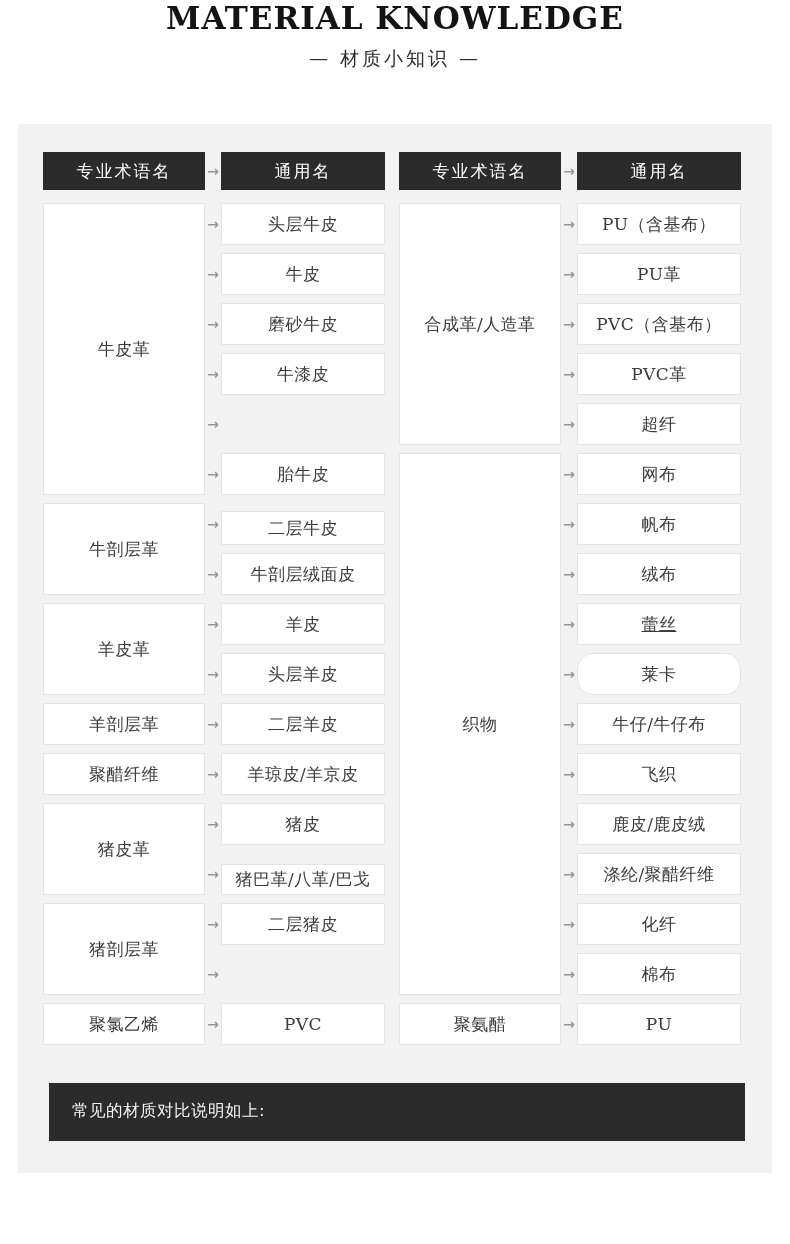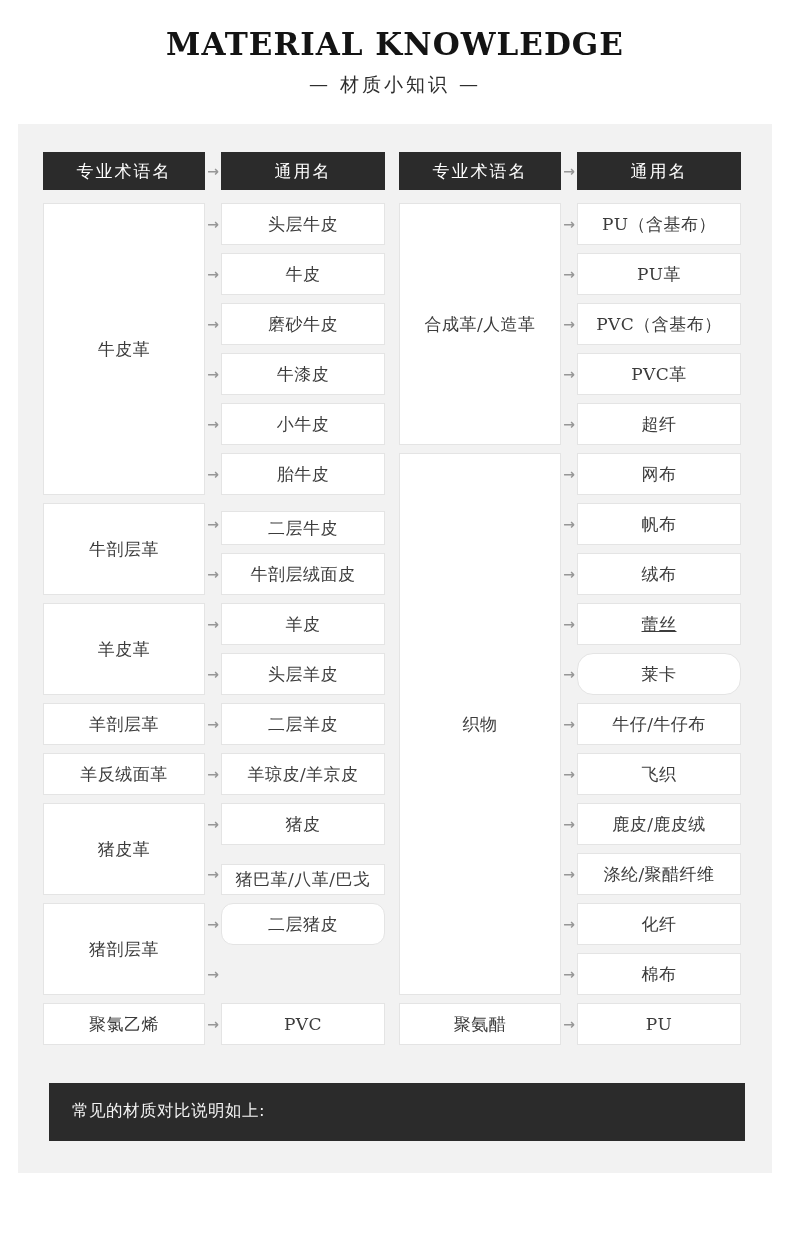--- a/index.html
+++ b/index.html
@@ -6,21 +6,20 @@
   html, body { background: #ffffff; }
   body {
     width: 790px;
     min-height: 1244px;
     margin: 0 auto;
     font-family: "DejaVu Serif", "Liberation Serif", serif;
     color: #3c3c3c;
   }
   .title-block {
     height: 124px;
-    padding-top: 26px;
     text-align: center;
   }
   .page-title {
     font-size: 31px;
     font-weight: 700;
     letter-spacing: 1px;
     color: #141414;
     font-family: "DejaVu Serif", "Liberation Serif", serif;
   }
   .page-subtitle {
@@ -114,47 +113,46 @@
             <div class="cell" style="grid-area: 1 / 1 / 7;">牛皮革</div>
             <div class="arrow" style="grid-area: 1 / 2;">→</div>
             <div class="cell" style="grid-area: 1 / 3;">头层牛皮</div>
             <div class="arrow" style="grid-area: 2 / 2;">→</div>
             <div class="cell" style="grid-area: 2 / 3;">牛皮</div>
             <div class="arrow" style="grid-area: 3 / 2;">→</div>
             <div class="cell" style="grid-area: 3 / 3;">磨砂牛皮</div>
             <div class="arrow" style="grid-area: 4 / 2;">→</div>
             <div class="cell" style="grid-area: 4 / 3;">牛漆皮</div>
             <div class="arrow" style="grid-area: 5 / 2;">→</div>
-            <div class="cell" style="grid-area: 5 / 3;">小牛皮</div>
             <div class="arrow" style="grid-area: 6 / 2;">→</div>
             <div class="cell" style="grid-area: 6 / 3;">胎牛皮</div>
             <div class="cell" style="grid-area: 7 / 1 / 9;">牛剖层革</div>
             <div class="arrow" style="grid-area: 7 / 2;">→</div>
             <div class="cell" style="grid-area: 7 / 3; margin-top: 8px;">二层牛皮</div>
             <div class="arrow" style="grid-area: 8 / 2;">→</div>
             <div class="cell" style="grid-area: 8 / 3;">牛剖层绒面皮</div>
             <div class="cell" style="grid-area: 9 / 1 / 11; font-family: Liberation Serif, serif;">羊皮革</div>
             <div class="arrow" style="grid-area: 9 / 2;">→</div>
             <div class="cell" style="grid-area: 9 / 3;">羊皮</div>
             <div class="arrow" style="grid-area: 10 / 2;">→</div>
             <div class="cell" style="grid-area: 10 / 3;">头层羊皮</div>
             <div class="cell" style="grid-area: 11 / 1 / 12;">羊剖层革</div>
             <div class="arrow" style="grid-area: 11 / 2;">→</div>
             <div class="cell" style="grid-area: 11 / 3;">二层羊皮</div>
-            <div class="cell" style="grid-area: 12 / 1 / 13;">羊反绒面革</div>
+            <div class="cell" style="grid-area: 12 / 1 / 13;">聚醋纤维</div>
             <div class="arrow" style="grid-area: 12 / 2;">→</div>
             <div class="cell" style="grid-area: 12 / 3;">羊琼皮/羊京皮</div>
             <div class="cell" style="grid-area: 13 / 1 / 15;">猪皮革</div>
             <div class="arrow" style="grid-area: 13 / 2;">→</div>
             <div class="cell" style="grid-area: 13 / 3;">猪皮</div>
             <div class="arrow" style="grid-area: 14 / 2;">→</div>
             <div class="cell" style="grid-area: 14 / 3; margin-top: 11px;">猪巴革/八革/巴戈</div>
             <div class="cell" style="grid-area: 15 / 1 / 17;">猪剖层革</div>
             <div class="arrow" style="grid-area: 15 / 2;">→</div>
-            <div class="cell" style="grid-area: 15 / 3; border-radius: 12px;">二层猪皮</div>
+            <div class="cell" style="grid-area: 15 / 3;">二层猪皮</div>
             <div class="arrow" style="grid-area: 16 / 2;">→</div>
             <div class="cell" style="grid-area: 17 / 1 / 18;">聚氯乙烯</div>
             <div class="arrow" style="grid-area: 17 / 2;">→</div>
             <div class="cell" style="grid-area: 17 / 3;">PVC</div>
           </div>
         </div>
         <div class="pair">
           <div class="head-row">
             <div class="head-box">专业术语名</div>
             <div class="arrow">→</div>

